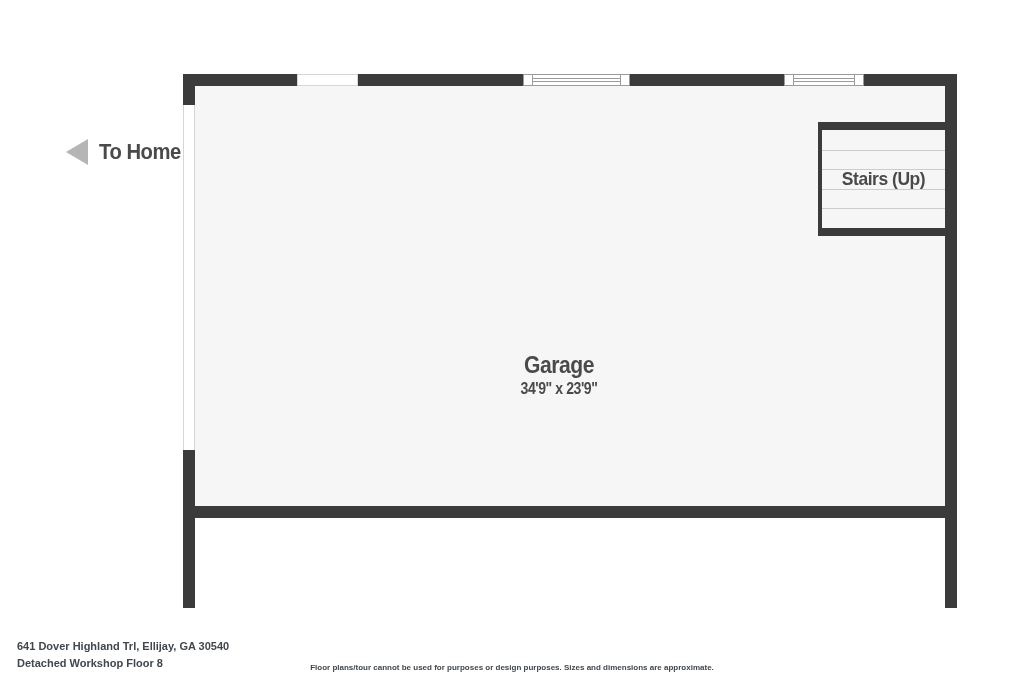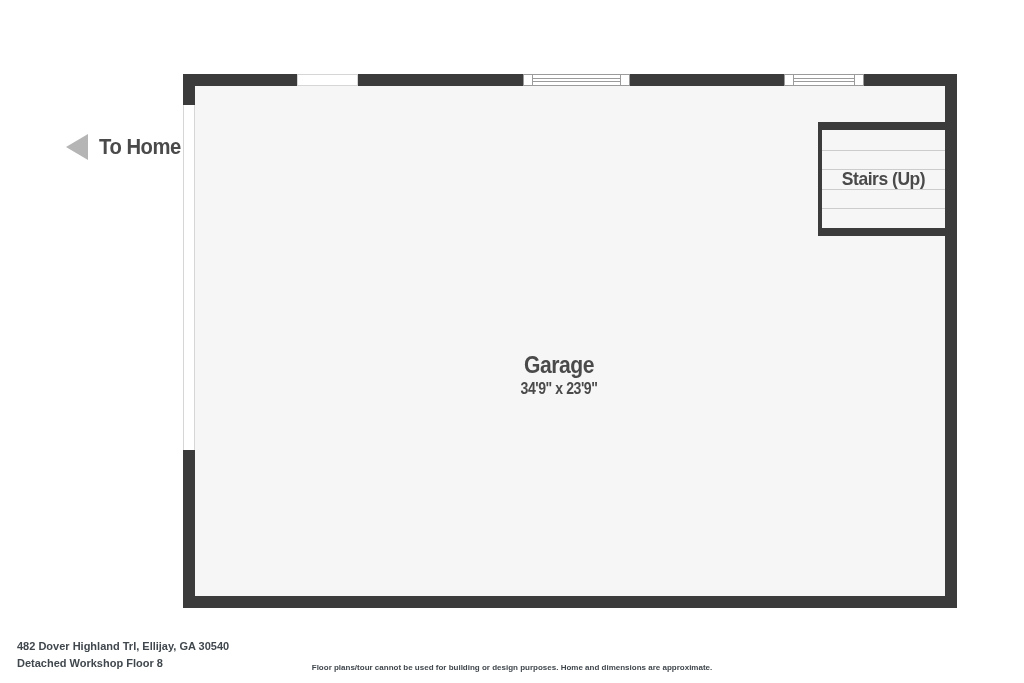--- a/index.html
+++ b/index.html
@@ -19,36 +19,36 @@
     background:var(--background);
     font-family:"Liberation Sans","DejaVu Sans",sans-serif;
     position:relative;
     color:var(--label-text);
   }
   .canvas{position:absolute;inset:0;}
 
   
   .to-home{
     position:absolute;left:66px;top:134px;height:36px;
-    display:flex;gap:11px;cursor:pointer;
+    display:flex;align-items:center;gap:11px;cursor:pointer;
   }
   .arrow-left{
     width:0;height:0;
     border-top:13px solid transparent;
     border-bottom:13px solid transparent;
     border-right:22px solid var(--arrow);
   }
   .to-home-text{
     font-size:22px;font-weight:bold;color:var(--label-text);
     letter-spacing:-0.5px;white-space:nowrap;
     transform:scaleX(0.92);transform-origin:left center;
   }
 
   
-  .plan{position:absolute;left:183px;top:74px;width:774px;height:534px;border-radius:19px;}
+  .plan{position:absolute;left:183px;top:74px;width:774px;height:444px;border-radius:19px;}
   .interior{
     position:absolute;left:6px;top:6px;right:6px;bottom:6px;
     background:var(--interior);
   }
   .wall{position:absolute;background:var(--wall);}
   
   .wt1{left:0;top:0;width:114px;height:12px;}
   .wt2{left:175px;top:0;width:348px;height:12px;}
   .wt3{left:447px;top:0;width:154px;height:12px;}
   .wt4{left:681px;top:0;width:93px;height:12px;}
@@ -188,17 +188,17 @@
       <div class="sw-bottom"></div>
       <div class="stairs-label">Stairs (Up)</div>
     </div>
 
     <div class="room-label">
       <div class="room-name">Garage</div>
       <div class="room-dims">34'9" x 23'9"</div>
     </div>
   </div>
 
-  <div class="footer-address">482 Dover Highland Trl, Ellijay, GA 30540</div>
+  <div class="footer-address">641 Dover Highland Trl, Ellijay, GA 30540</div>
   <div class="footer-floor">Detached Workshop Floor 8</div>
-  <div class="footer-disclaimer">Floor plans/tour cannot be used for building or design purposes. Home and dimensions are approximate.</div>
+  <div class="footer-disclaimer">Floor plans/tour cannot be used for purposes or design purposes. Sizes and dimensions are approximate.</div>
 
 </div>
 
 </body></html>

